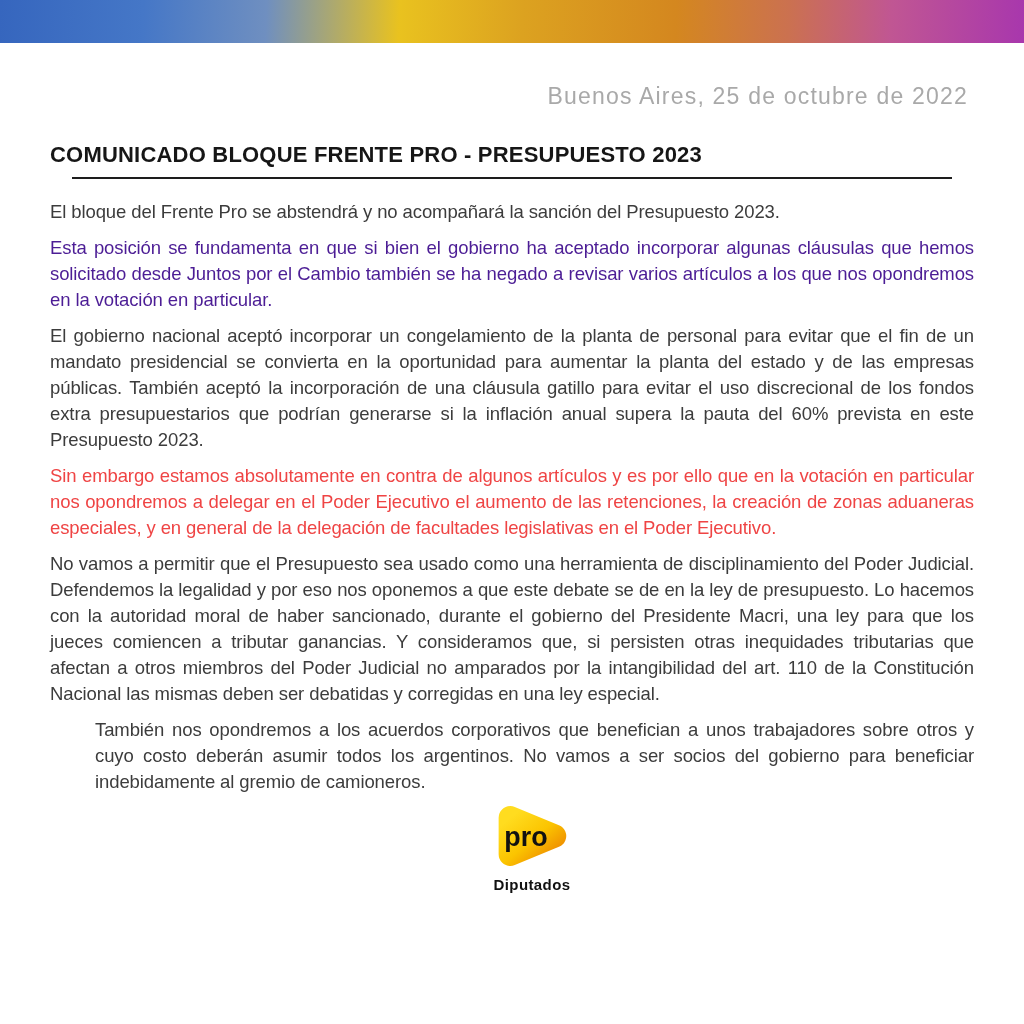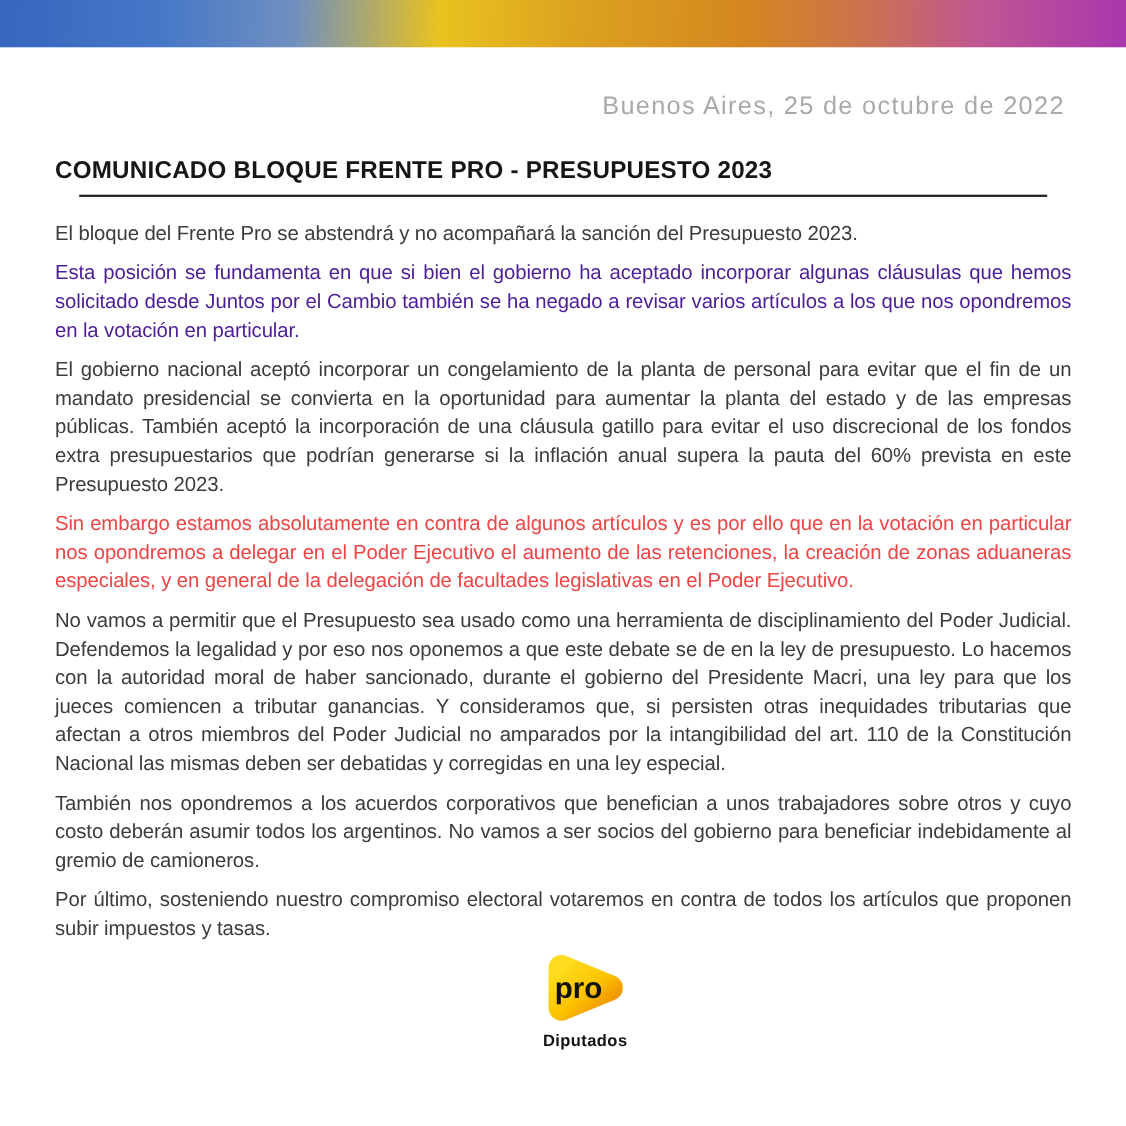--- a/index.html
+++ b/index.html
@@ -81,22 +81,21 @@
     <h1 class="doc-title" style="color: rgb(22, 22, 22);">COMUNICADO BLOQUE FRENTE PRO - PRESUPUESTO 2023</h1>
 
     <hr class="title-rule">
 
     <div class="body-text">
       <p style="color: rgb(60, 60, 60);">El bloque del Frente Pro se abstendrá y no acompañará la sanción del Presupuesto 2023.</p>
       <p style="color: #4c1d95;">Esta posición se fundamenta en que si bien el gobierno ha aceptado incorporar algunas cláusulas que hemos solicitado desde Juntos por el Cambio también se ha negado a revisar varios artículos a los que nos opondremos en la votación en particular.</p>
       <p style="color: rgb(60, 60, 60);">El gobierno nacional aceptó incorporar un congelamiento de la planta de personal para evitar que el fin de un mandato presidencial se convierta en la oportunidad para aumentar la planta del estado y de las empresas públicas. También aceptó la incorporación de una cláusula gatillo para evitar el uso discrecional de los fondos extra presupuestarios que podrían generarse si la inflación anual supera la pauta del 60% prevista en este Presupuesto 2023.</p>
       <p style="color: #ef4444;">Sin embargo estamos absolutamente en contra de algunos artículos y es por ello que en la votación en particular nos opondremos a delegar en el Poder Ejecutivo el aumento de las retenciones, la creación de zonas aduaneras especiales, y en general de la delegación de facultades legislativas en el Poder Ejecutivo.</p>
       <p style="color: rgb(60, 60, 60);">No vamos a permitir que el Presupuesto sea usado como una herramienta de disciplinamiento del Poder Judicial. Defendemos la legalidad y por eso nos oponemos a que este debate se de en la ley de presupuesto. Lo hacemos con la autoridad moral de haber sancionado, durante el gobierno del Presidente Macri, una ley para que los jueces comiencen a tributar ganancias. Y consideramos que, si persisten otras inequidades tributarias que afectan a otros miembros del Poder Judicial no amparados por la intangibilidad del art. 110 de la Constitución Nacional las mismas deben ser debatidas y corregidas en una ley especial.</p>
-      <p style="color: rgb(60, 60, 60);">También nos opondremos a los acuerdos corporativos que benefician a unos trabajadores sobre otros y cuyo costo deberán asumir todos los argentinos. No vamos a ser socios del gobierno para beneficiar indebidamente al gremio de camioneros.</p>
-      <p style="color: rgb(60, 60, 60);">Por último, sosteniendo nuestro compromiso electoral votaremos en contra de todos los artículos que proponen subir impuestos y tasas.</p>
+      <p style="color: rgb(60, 60, 60); margin-left: 45px;">También nos opondremos a los acuerdos corporativos que benefician a unos trabajadores sobre otros y cuyo costo deberán asumir todos los argentinos. No vamos a ser socios del gobierno para beneficiar indebidamente al gremio de camioneros.</p>
     </div>
 
   </div>
 
   <div class="footer">
     <svg class="pro-logo" width="88" height="78" viewBox="0 0 100 90" aria-hidden="true">
       <defs>
         <linearGradient id="logoGrad" x1="0" y1="0" x2="1" y2="1">
           <stop offset="0" stop-color="#ffdc1f"></stop>
           <stop offset="0.55" stop-color="#fbc400"></stop>

